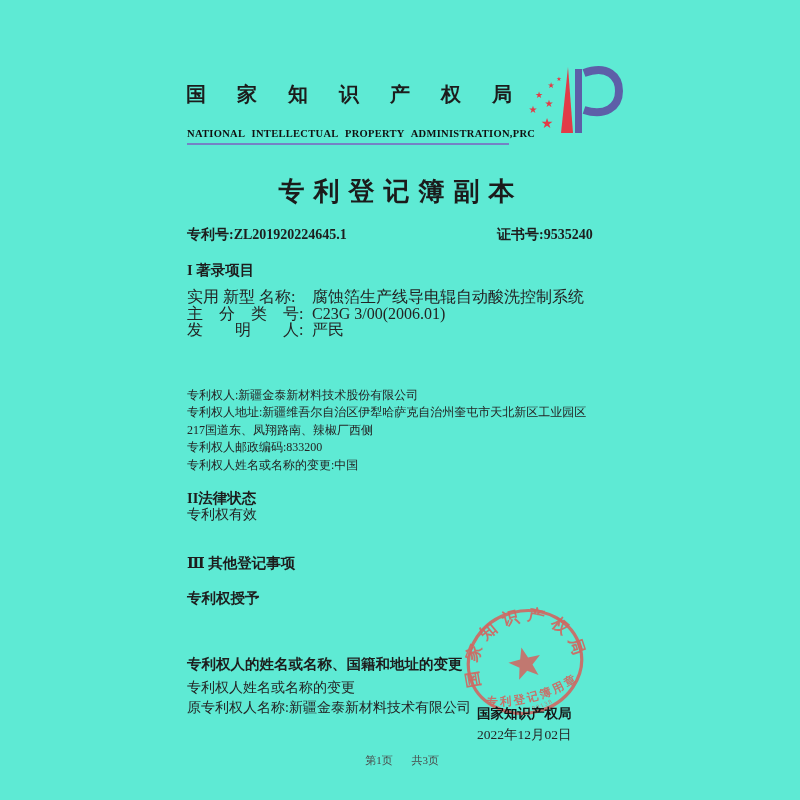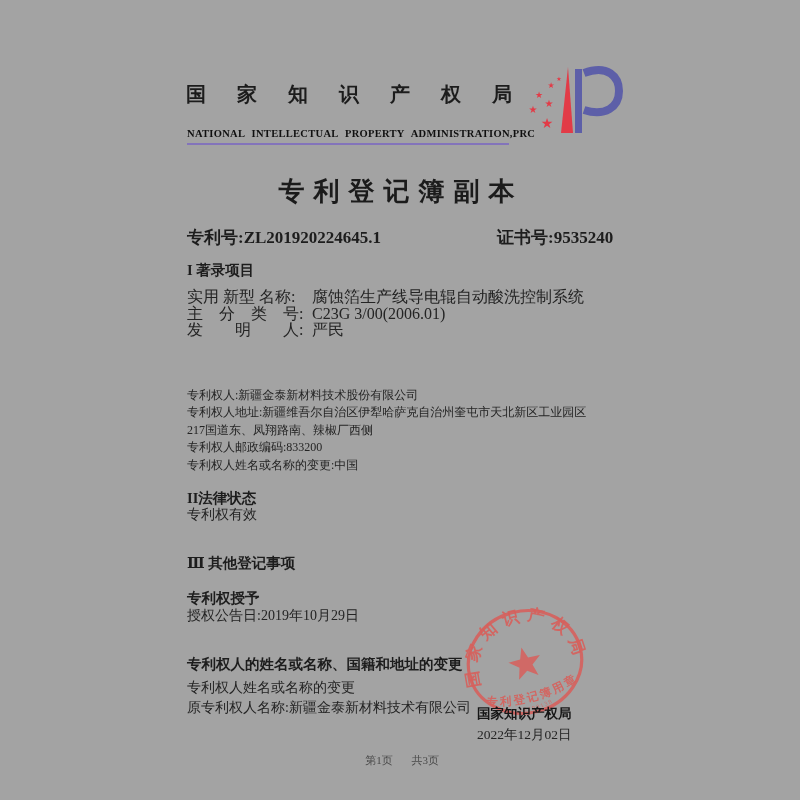--- a/index.html
+++ b/index.html
@@ -1,25 +1,25 @@
 <!DOCTYPE html>
 <html><head>
 <meta charset="utf-8">
 <style>
   html,body{margin:0;padding:0;background:#ffffff;}
   .page{
-    position:relative;width:800px;height:800px;background:#a3a3a3;overflow:hidden;
+    position:relative;width:800px;height:800px;background:#5eead4;overflow:hidden;
     font-family:"Liberation Serif","DejaVu Serif",serif;color:#242424;
   }
   .abs{position:absolute;}
   .org-cn{left:186px;top:81px;font-size:20px;font-weight:700;letter-spacing:13px;color:#1c1c1c;white-space:nowrap;}
   .org-en{left:187px;top:128px;font-size:10.5px;font-weight:700;letter-spacing:.3px;word-spacing:4px;color:#101010;white-space:nowrap;}
   .rule{left:187px;top:143px;width:322px;height:2px;background:#7b68c0;opacity:.8;}
   .doc-title{left:185px;top:174px;width:432px;text-align:center;font-size:26px;font-weight:600;letter-spacing:9px;color:#1b1b1b;white-space:nowrap;}
-  .num-row{top:226px;font-size:17px;font-weight:700;color:#1d1d1d;white-space:nowrap;}
+  .num-row{top:226px;font-size:14px;font-weight:700;color:#1d1d1d;white-space:nowrap;}
   .sec-head{font-size:14.5px;font-weight:700;color:#1d1d1d;white-space:nowrap;}
   .body-text{font-size:14px;color:#242424;white-space:nowrap;}
   .bib-rows{left:187px;top:289px;width:430px;}
   .bib-row{display:flex;line-height:16.6px;font-size:16px;color:#242424;}
   .bib-label{flex:0 0 125px;white-space:pre;}
   .bib-value{white-space:nowrap;}
   .owner{left:187px;top:387px;width:438px;line-height:17.4px;font-size:12px;color:#242424;}
   .owner div{white-space:nowrap;}
   .changes div{white-space:nowrap;}
   .issuer{left:477px;top:705px;font-size:13.5px;font-weight:700;color:#161616;z-index:3;white-space:nowrap;}
@@ -80,21 +80,20 @@
     <div>专利权人邮政编码:833200</div>
     <div>专利权人姓名或名称的变更:中国</div>
   </div>
 
   <div class="abs sec-head" style="left:187px;top:489px;">II法律状态</div>
   <div class="abs body-text" style="left:187px;top:506px;">专利权有效</div>
 
   <div class="abs sec-head" style="left:187px;top:554px;">Ⅲ 其他登记事项</div>
 
   <div class="abs sec-head" style="left:187px;top:589px;">专利权授予</div>
-  <div class="abs body-text" style="left:187px;top:607px;">授权公告日:2019年10月29日</div>
 
   <div class="abs changes" style="left:187px;top:655px;">
     <div class="sec-head">专利权人的姓名或名称、国籍和地址的变更</div>
     <div class="body-text" style="margin-top:5px;">专利权人姓名或名称的变更</div>
     <div class="body-text" style="margin-top:2px;">原专利权人名称:新疆金泰新材料技术有限公司</div>
   </div>
 
   <svg class="abs seal-wrap" viewBox="0 0 166 166">
     <g transform="rotate(-14 82 79)">
       <ellipse cx="82" cy="79" rx="57" ry="51" fill="none" stroke="#dc5a55" stroke-width="3.2" opacity=".9"></ellipse>

